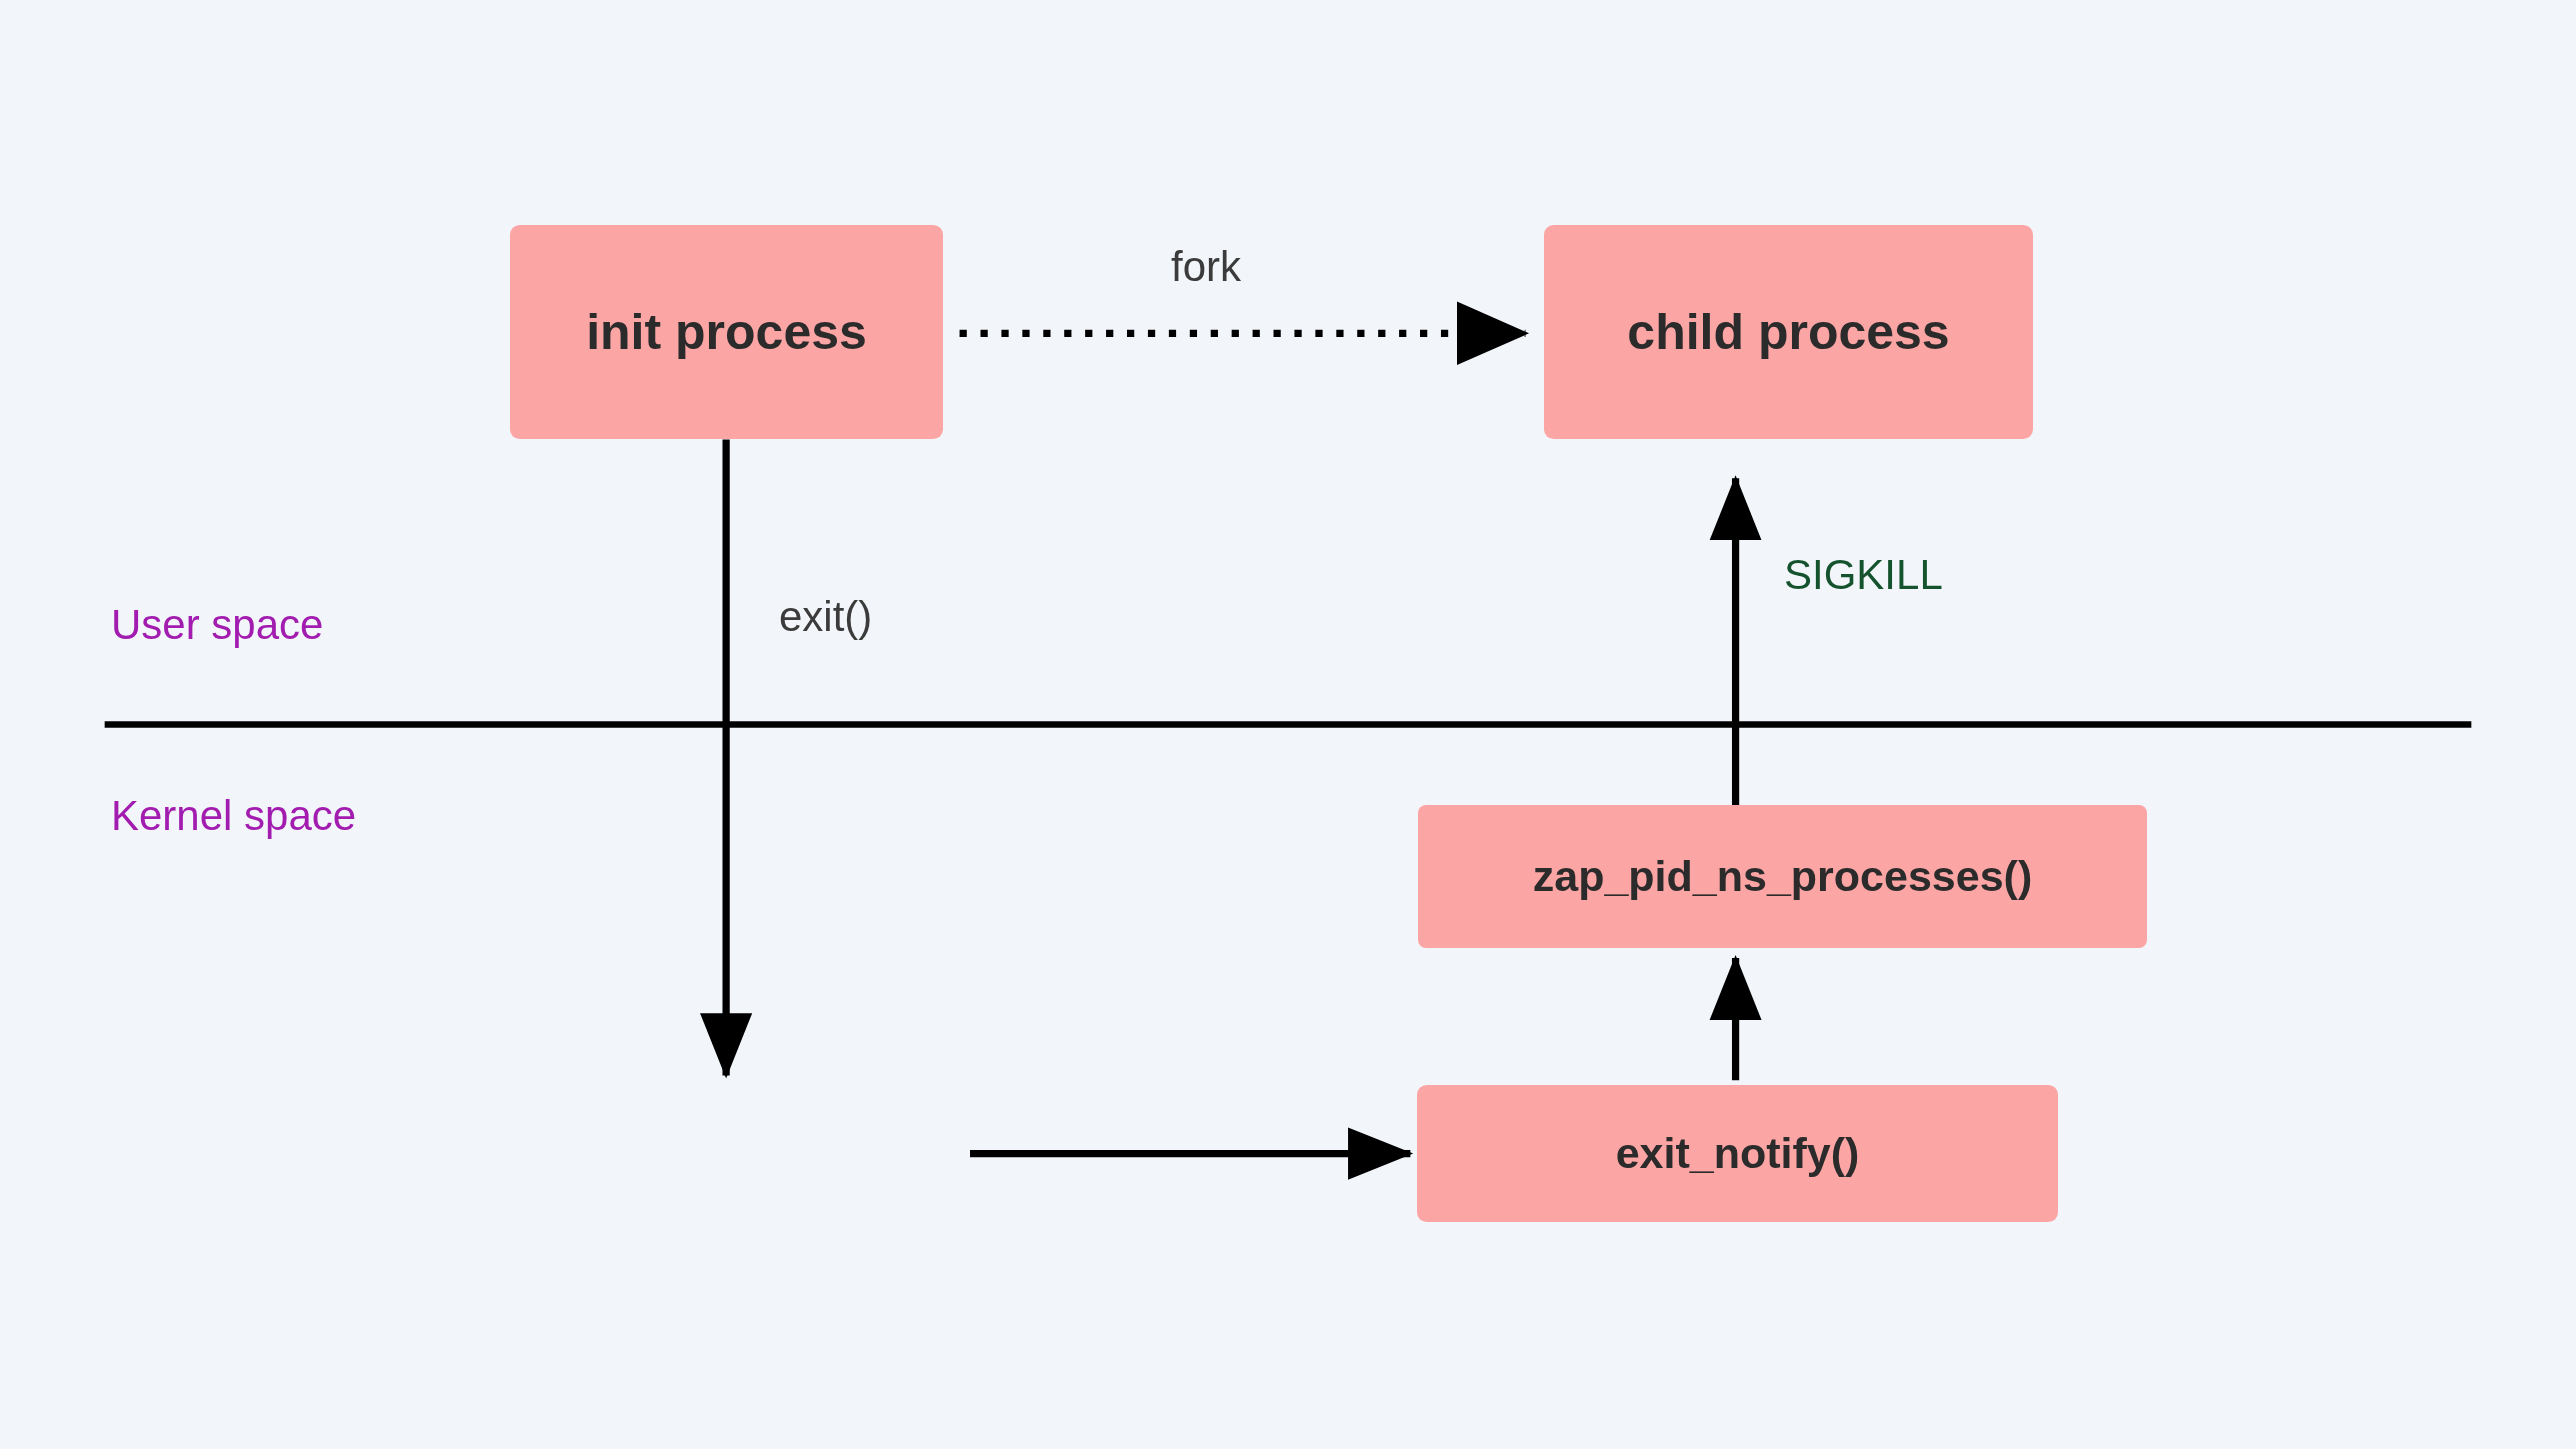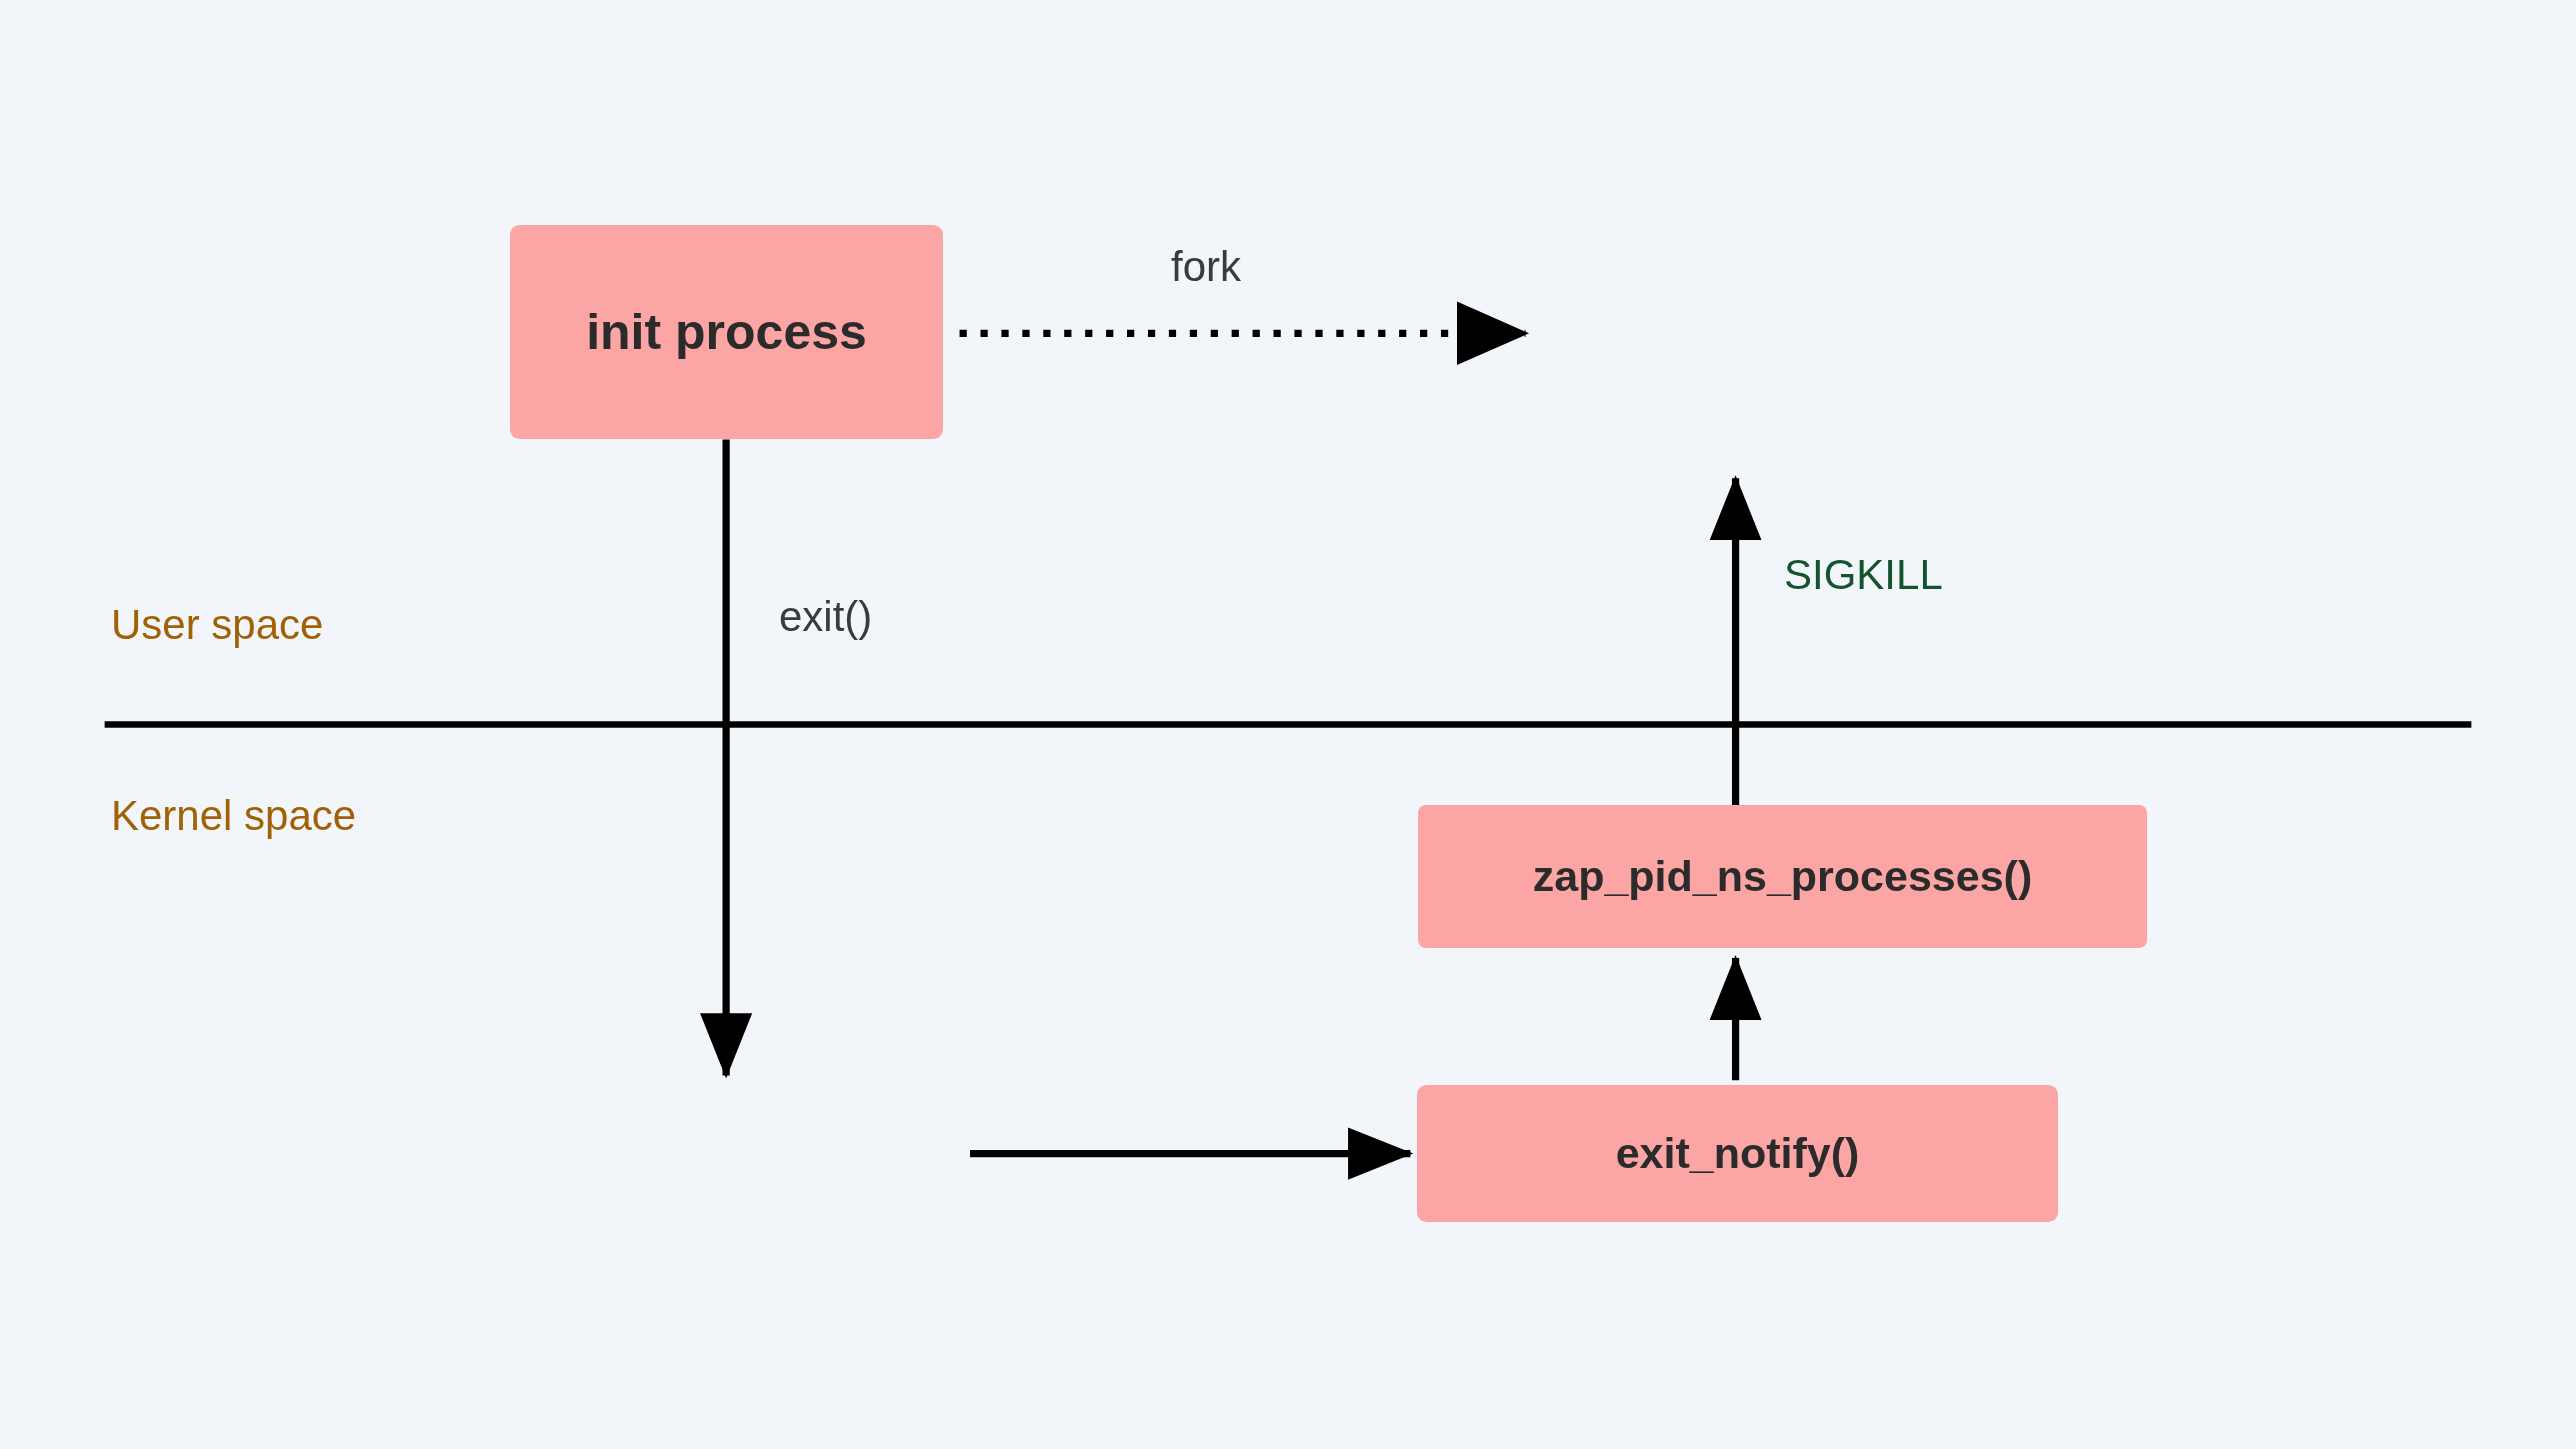--- a/index.html
+++ b/index.html
@@ -39,21 +39,21 @@
   .edge-label {
     position: absolute;
     color: #3b3b3b;
     font-weight: normal;
     white-space: nowrap;
     line-height: 1;
     z-index: 3;
   }
   .space-label {
     position: absolute;
-    color: #a16207;
+    color: #a21caf;
     font-weight: normal;
     white-space: nowrap;
     line-height: 1;
     z-index: 3;
   }
   .sig-label {
     position: absolute;
     color: #14532d;
     font-weight: normal;
     white-space: nowrap;
@@ -100,20 +100,23 @@
 
     <line x1="2156" y1="1342" x2="2156" y2="1190" stroke="#000000" stroke-width="9" marker-end="url(#arrowSolid)"></line>
 
     <line x1="2156" y1="1000" x2="2156" y2="594" stroke="#000000" stroke-width="9" marker-end="url(#arrowSolid)"></line>
   </svg>
 
   <div class="node" id="node-init">
     <span>init process</span>
   </div>
 
+  <div class="node" id="node-child">
+    <span>child process</span>
+  </div>
 
   <div class="node" id="node-zap">
     <span>zap_pid_ns_processes()</span>
   </div>
 
 
   <div class="node" id="node-exitnotify">
     <span>exit_notify()</span>
   </div>
 

